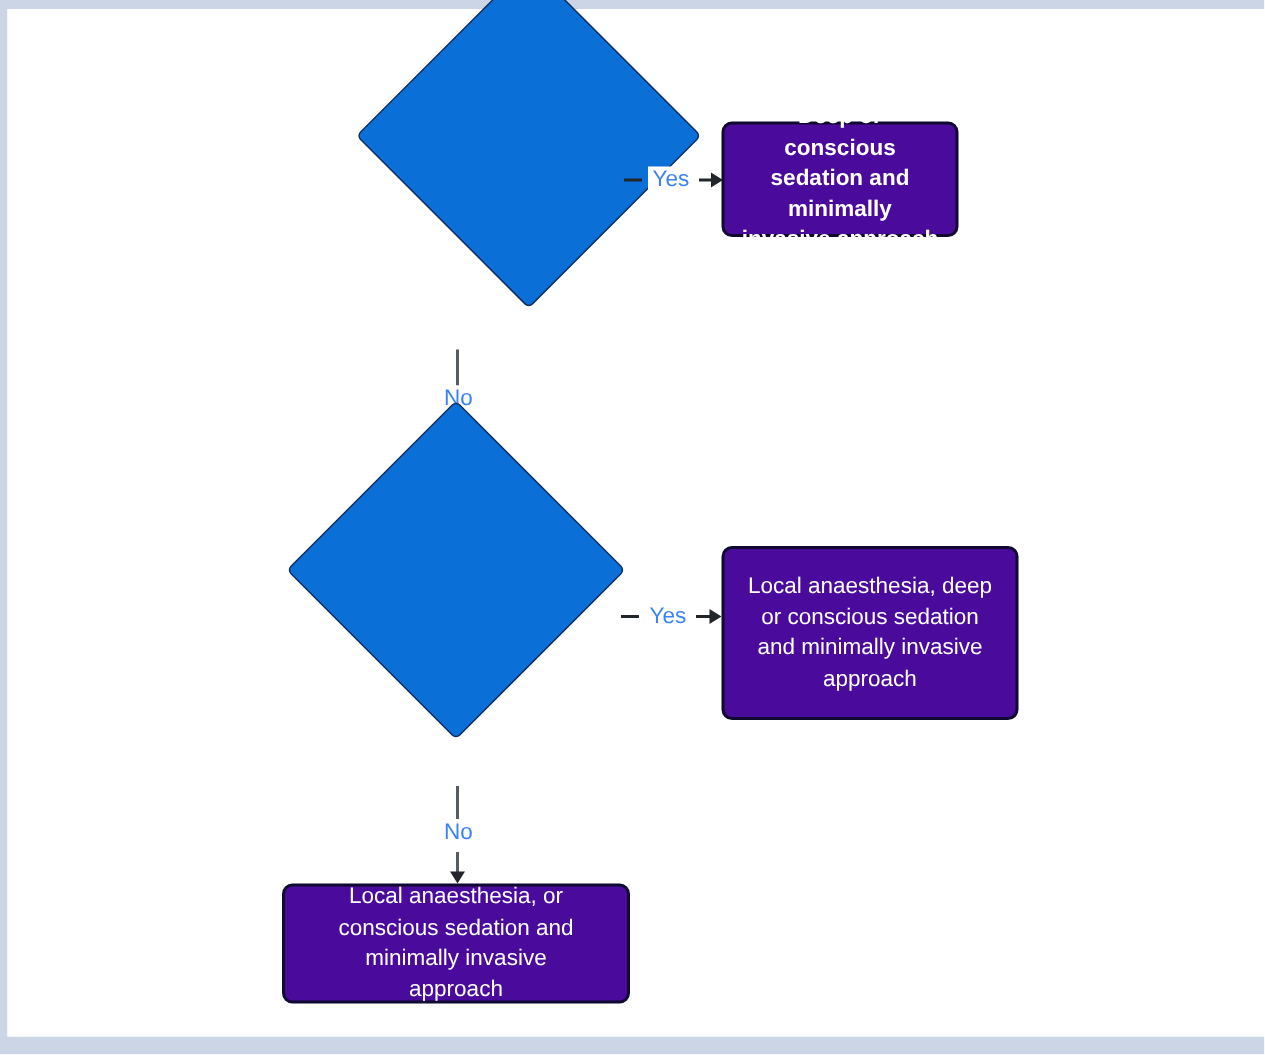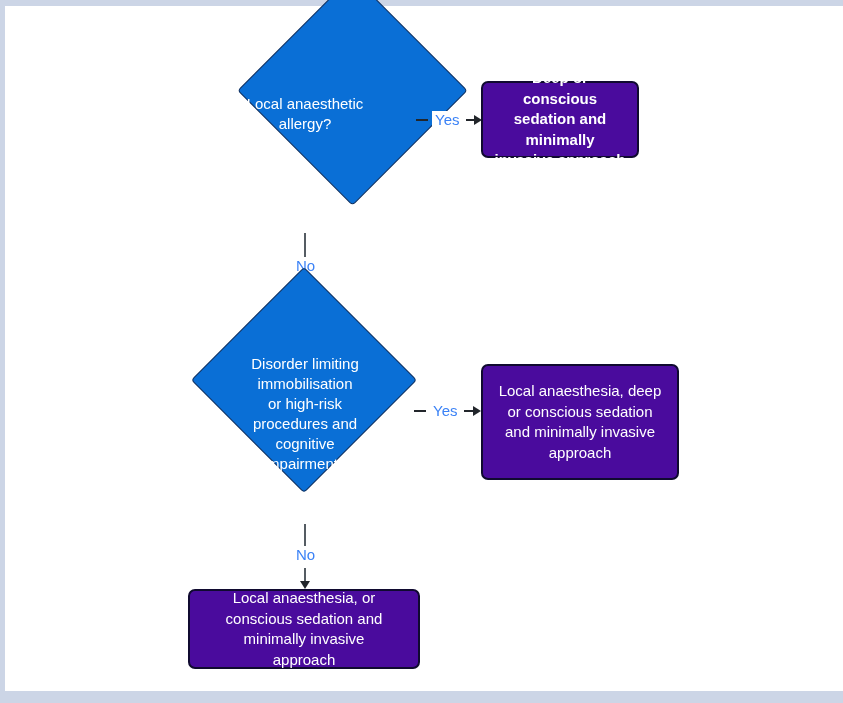--- a/index.html
+++ b/index.html
@@ -117,44 +117,36 @@
 
 <div id="screen">
 
   <div class="frame-band frame-top"></div>
   <div class="frame-band frame-bottom"></div>
   <div class="frame-band frame-left"></div>
 
   <div class="canvas">
 
     <div class="diamond" style="left:266px; top:3px; width:163px; height:163px;"></div>
-    <div class="diamond-label" style="left:200px; top:80px; width:200px; height:55px;">Local anaesthetic
-allergy?</div>
 
     <div class="hline" style="left:411px; top:113px; width:12px;"></div>
     <div class="edge-label" style="left:427px; top:105px;">Yes</div>
     <div class="hline" style="left:461px; top:113px; width:10px;"></div>
     <div class="arrow-right" style="left:469px; top:109px;"></div>
 
     <div class="pbox" style="left:476px; top:75px; width:158px; height:77px;font-weight:bold;">Deep or conscious
 sedation and minimally
 invasive approach</div>
 
     <div class="vline" style="left:299px; top:227px; height:24px;"></div>
     <div class="edge-label" style="left:288px; top:251px;">No</div>
     <div class="vline" style="left:299px; top:273px; height:19px;"></div>
     <div class="arrow-down" style="left:295px; top:289px;"></div>
 
     <div class="diamond" style="left:219px; top:294px; width:160px; height:160px;"></div>
-    <div class="diamond-label" style="left:205px; top:348px; width:190px; height:120px;">Disorder limiting
-immobilisation
-or high-risk
-procedures and
-cognitive
-impairment?</div>
 
     <div class="hline" style="left:409px; top:404px; width:12px;"></div>
     <div class="edge-label" style="left:425px; top:396px;">Yes</div>
     <div class="hline" style="left:459px; top:404px; width:11px;"></div>
     <div class="arrow-right" style="left:468px; top:400px;"></div>
 
     <div class="pbox" style="left:476px; top:358px; width:198px; height:116px;">Local anaesthesia, deep
 or conscious sedation
 and minimally invasive
 approach</div>

